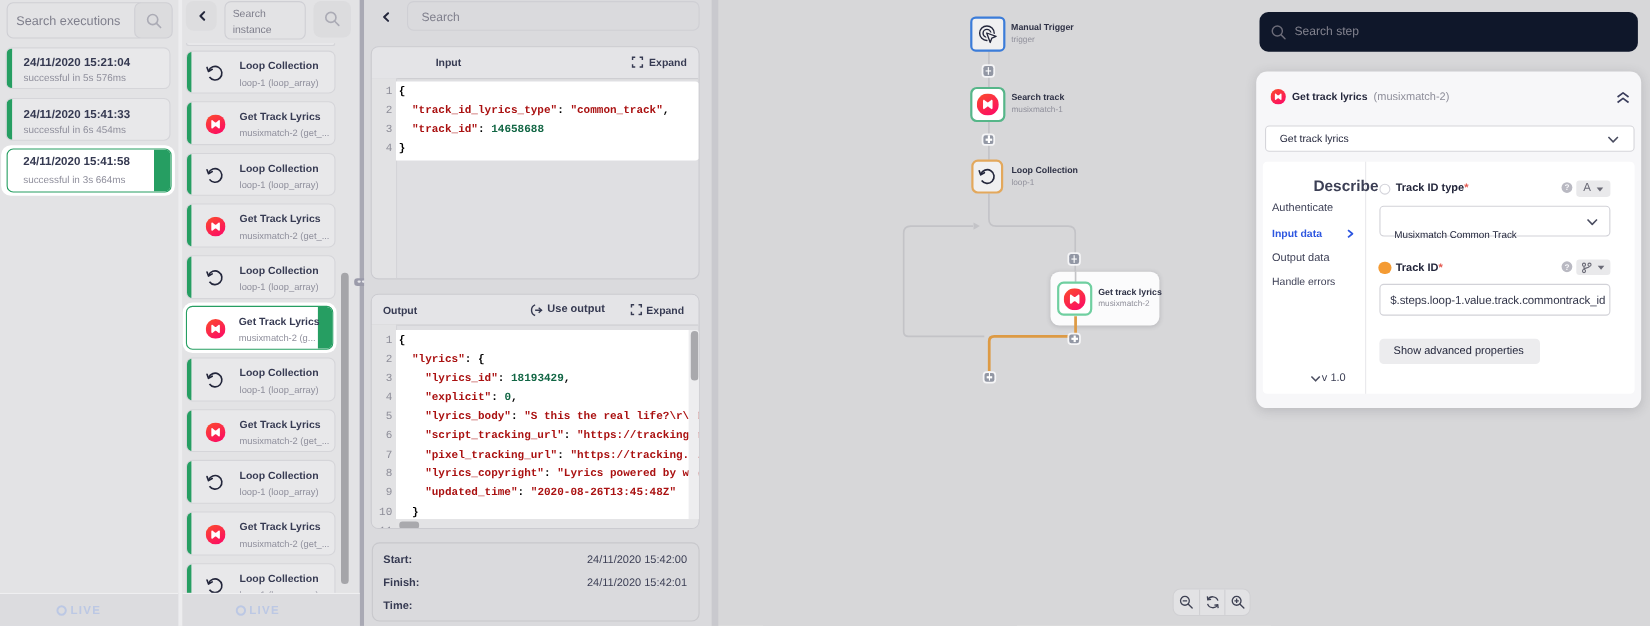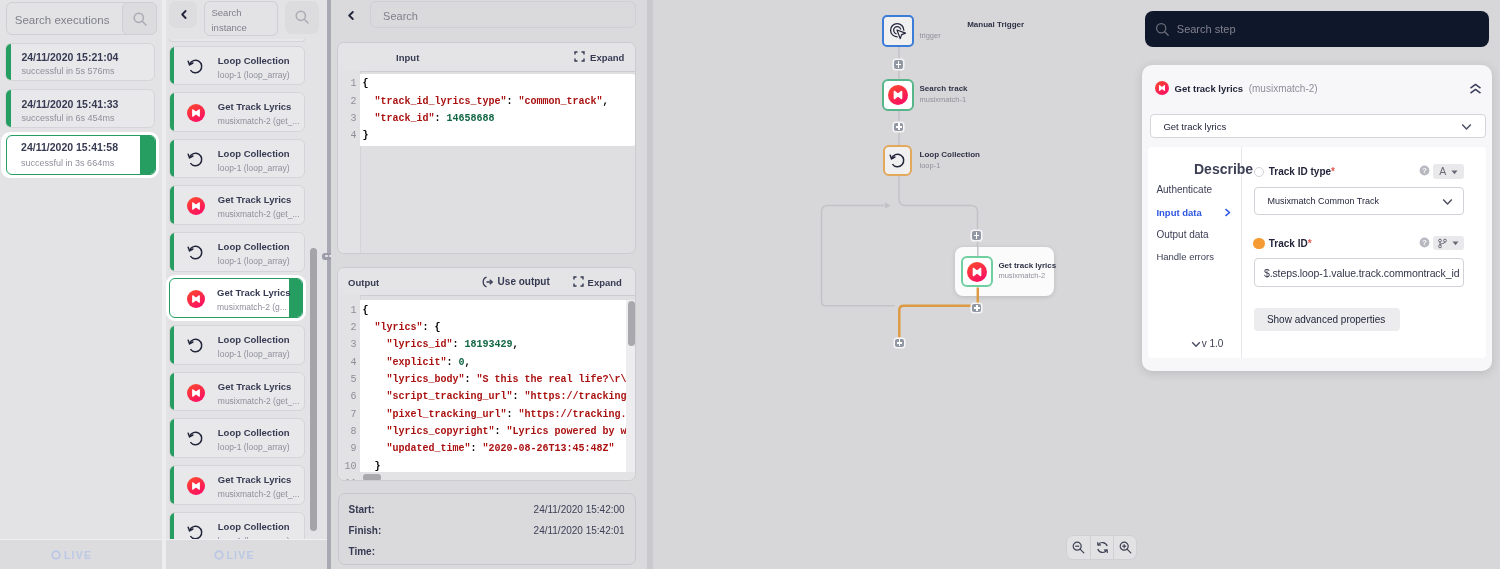--- a/index.html
+++ b/index.html
@@ -331,21 +331,21 @@
   </svg>
 
   <div class="abs" style="left:882px;top:15.3px;width:32.3px;height:31.4px;background:#f0f0f1;border:2px solid #3b7cd9;border-radius:5px;box-sizing:border-box;">
     <svg class="abs" style="left:4px;top:3.5px;" width="21" height="21" viewBox="0 0 21 21">
       <circle cx="9.2" cy="9.2" r="6.6" fill="none" stroke="#23263b" stroke-width="1.3"></circle>
       <circle cx="9.2" cy="9.2" r="3.5" fill="none" stroke="#23263b" stroke-width="1.3"></circle>
       <path d="M9,9 L17.5,12.1 L13.7,13.6 L12.2,17.6 Z" fill="#f0f0f1" stroke="#f0f0f1" stroke-width="3.4" stroke-linejoin="round"></path>
       <path d="M9,9 L17.5,12.1 L13.7,13.6 L12.2,17.6 Z" fill="#f0f0f1" stroke="#23263b" stroke-width="1.2" stroke-linejoin="round"></path>
     </svg>
   </div>
-  <div class="nlab" style="left:919.2px;top:19.8px;margin-left:48px;">Manual Trigger</div>
+  <div class="nlab" style="left:919.2px;top:19.8px;">Manual Trigger</div>
   <div class="nsub" style="left:919.4px;top:32px;">trigger</div>
 
   <div class="abs" style="left:882px;top:79px;width:31.7px;height:31.7px;background:#fff;border:2px solid #56b689;border-radius:6px;box-sizing:border-box;">
     <svg class="abs" style="left:3.8px;top:3.8px;" width="20" height="20" viewBox="0 0 24 24">
           <defs>
             <linearGradient id="mmgc1" x1="0" y1="0" x2="0.6" y2="1">
               <stop offset="0" stop-color="#fb4d2a"></stop>
               <stop offset="1" stop-color="#fc1061"></stop>
             </linearGradient>
           </defs>
@@ -465,21 +465,21 @@
         <circle cx="5.5" cy="5.5" r="4.9" fill="#b9b9c2"></circle>
         <text x="5.5" y="8.1" text-anchor="middle" font-size="7.5" font-weight="bold" fill="#f7f7f9" font-family="Liberation Sans">?</text>
       </svg>
   <div class="abs" style="left:1433.3px;top:164px;width:30.5px;height:14.5px;background:#e9e9eb;border-radius:3px;">
     <div class="abs" style="left:6px;top:1px;font-size:10.5px;color:#6a6a76;">A</div>
     <svg class="abs" style="left:17.5px;top:5.5px;" width="7" height="5" viewBox="0 0 7 5">
           <polygon points="0.5,0.5 6.5,0.5 3.5,4.2" fill="#6a6a76"></polygon>
         </svg>
   </div>
   <div class="abs" style="left:1253.9px;top:186.8px;width:209.9px;height:28px;background:#fff;border:1px solid #d2d2d8;border-radius:4px;box-sizing:border-box;">
-    <div class="abs" style="left:12.5px;top:8px;font-size:9px;color:#23263b;">Musixmatch Common Track</div>
+    <div class="abs" style="left:12.5px;top:20px;font-size:9px;color:#23263b;">Musixmatch Common Track</div>
     <svg class="abs" style="right:10px;top:10px;" width="11" height="8" viewBox="0 0 11 8">
           <polyline points="1.2,1.5 5.5,6 9.8,1.5" fill="none" stroke="#4a4d60" stroke-width="1.4" stroke-linejoin="round"></polyline>
         </svg>
   </div>
 
   <div class="abs" style="left:1253.3px;top:237.6px;width:11.5px;height:11.5px;background:#f49b33;border-radius:50%;"></div>
   <div class="abs" style="left:1268.8px;top:237.5px;font-size:10px;color:#23263b;font-weight:bold;">Track ID<span style="color:#e4584f">*</span></div>
   <svg class="abs" style="left:1418.8px;top:237px;" width="11" height="11" viewBox="0 0 11 11">
         <circle cx="5.5" cy="5.5" r="4.9" fill="#b9b9c2"></circle>
         <text x="5.5" y="8.1" text-anchor="middle" font-size="7.5" font-weight="bold" fill="#f7f7f9" font-family="Liberation Sans">?</text>

